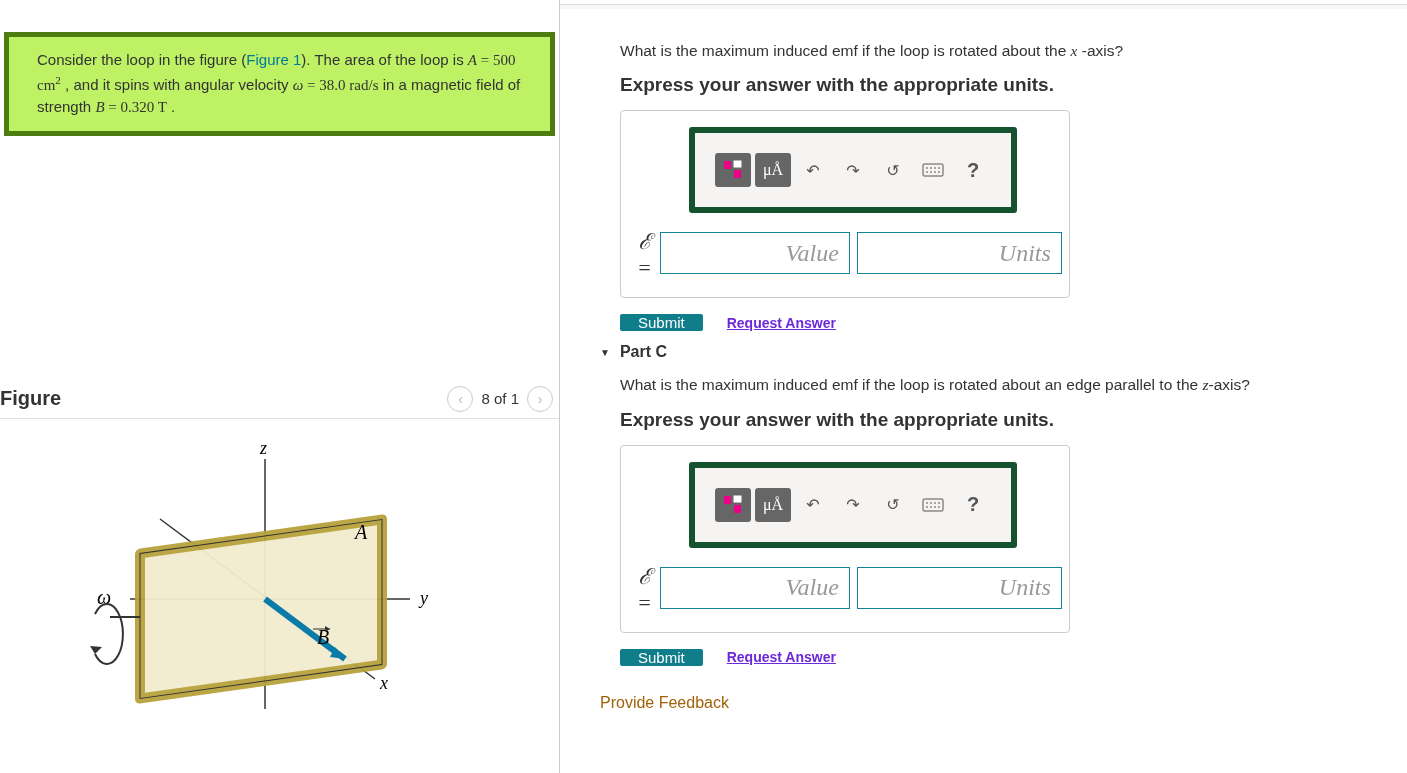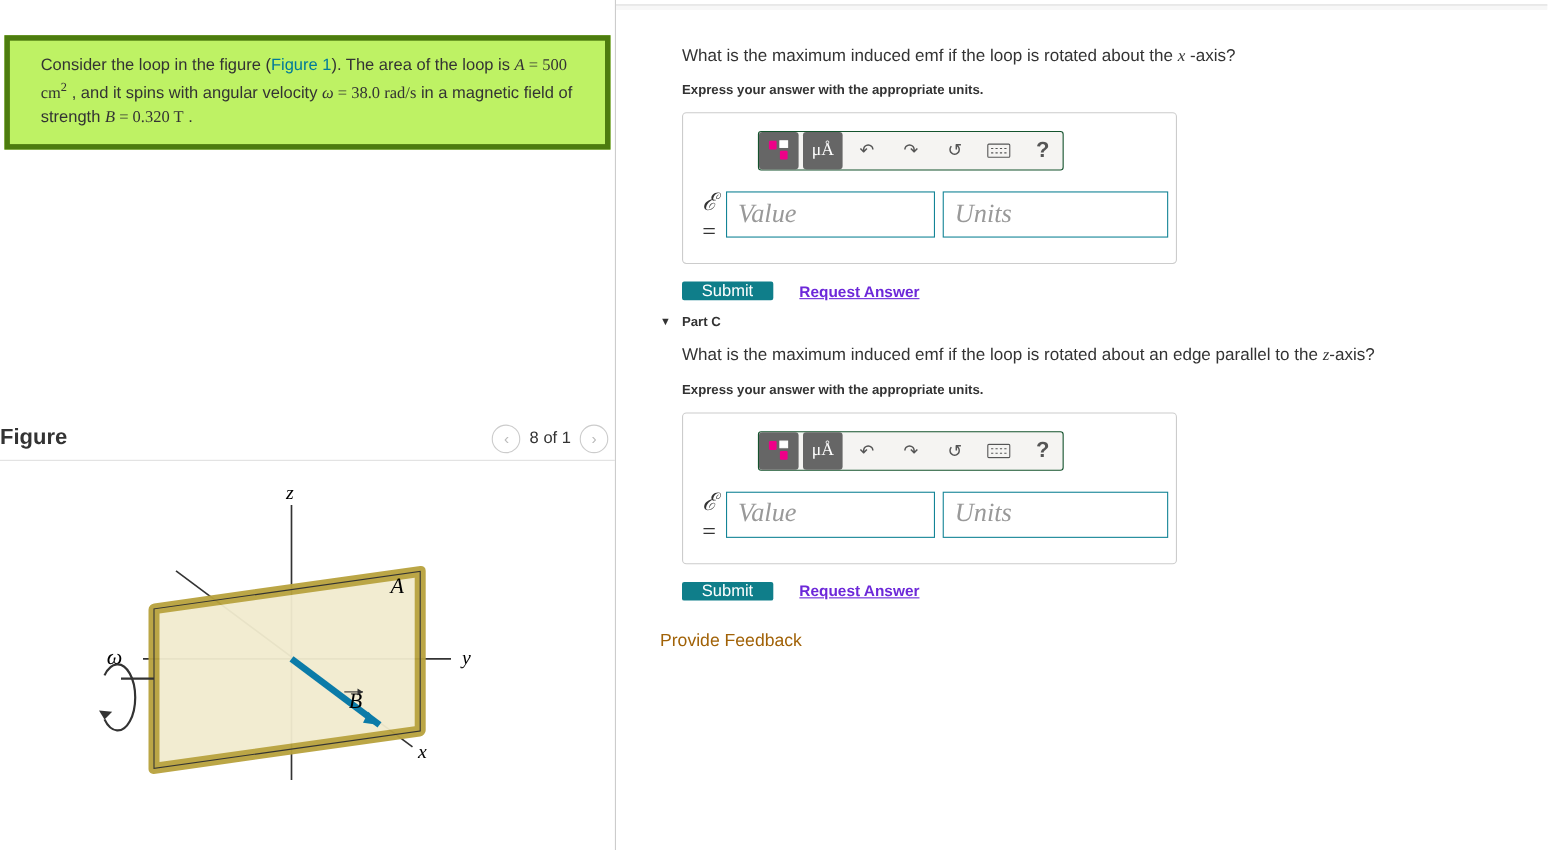--- a/index.html
+++ b/index.html
@@ -48,49 +48,49 @@
   .fig-nav{ display:flex; align-items:center; gap:8px; font-size:15px;}
   .nav-btn{
     width:24px;height:24px;border-radius:50%;
     border:1px solid #ccc;display:flex;align-items:center;
     justify-content:center;color:#bbb;font-size:14px;background:#fff;
   }
   .figure-area{ padding:20px 30px; }
 
   .part-row{ display:flex;align-items:center;gap:10px;margin:12px 0 12px -20px; }
   .caret{ font-size:10px;color:#333; }
-  .part-title{ font-weight:bold;font-size:12px; }
+  .part-title{ font-weight:bold;font-size:16px; }
 
   .question-text{ font-size:15.5px;margin:12px 0; line-height:1.5;}
-  .instr{ font-weight:bold;font-size:12px;margin:6px 0 14px; }
+  .instr{ font-weight:bold;font-size:19px;margin:6px 0 14px; }
 
   .answer-box{
     border:1px solid #ccc;border-radius:4px;
     display:inline-block;padding:16px;background:#fff;
     width:450px;box-sizing:border-box;
   }
   .toolbar{
     display:inline-flex;align-items:center;gap:4px;
-    background:#f5f4f2;border:1px solid #14532d;border-radius:3px;
-    padding:0;margin-left:52px;margin-bottom:12px;
+    background:#f5f4f2;border:6px solid #14532d;border-radius:3px;
+    padding:20px;margin-left:52px;margin-bottom:12px;
   }
   .tool{
     min-width:36px;height:34px;display:flex;align-items:center;
     justify-content:center;border-radius:3px;color:#555;font-size:16px;
   }
   .tool.dark{ background:#666;color:#fff; }
   .tool.help{ font-weight:bold;font-size:20px; }
   .tool svg{ display:block; }
 
   .input-row{ display:flex;align-items:center;gap:8px; }
   .eq-label{ font-family:"Times New Roman",serif;font-size:22px;font-style:italic;width:36px;text-align:right; }
   .val-input,.unit-input{
     border:1px solid #138496;height:42px;padding:0 10px;
     font-family:"Times New Roman",serif;font-size:24px;font-style:italic;
-    color:#888;box-sizing:border-box;
+    color:#888;box-sizing:border-box;text-align:right;
   }
   .val-input{ width:190px; }
   .unit-input{ width:205px;margin-left:-1px; }
   .val-input::placeholder,.unit-input::placeholder{ color:#999; }
 
   .submit-row{ margin:16px 0 4px;display:flex;align-items:center;gap:24px; }
   .submit-btn{
     background:#0f7e8a;color:#fff;border:none;padding:0 18px;
     font-size:15px;border-radius:2px;
   }

